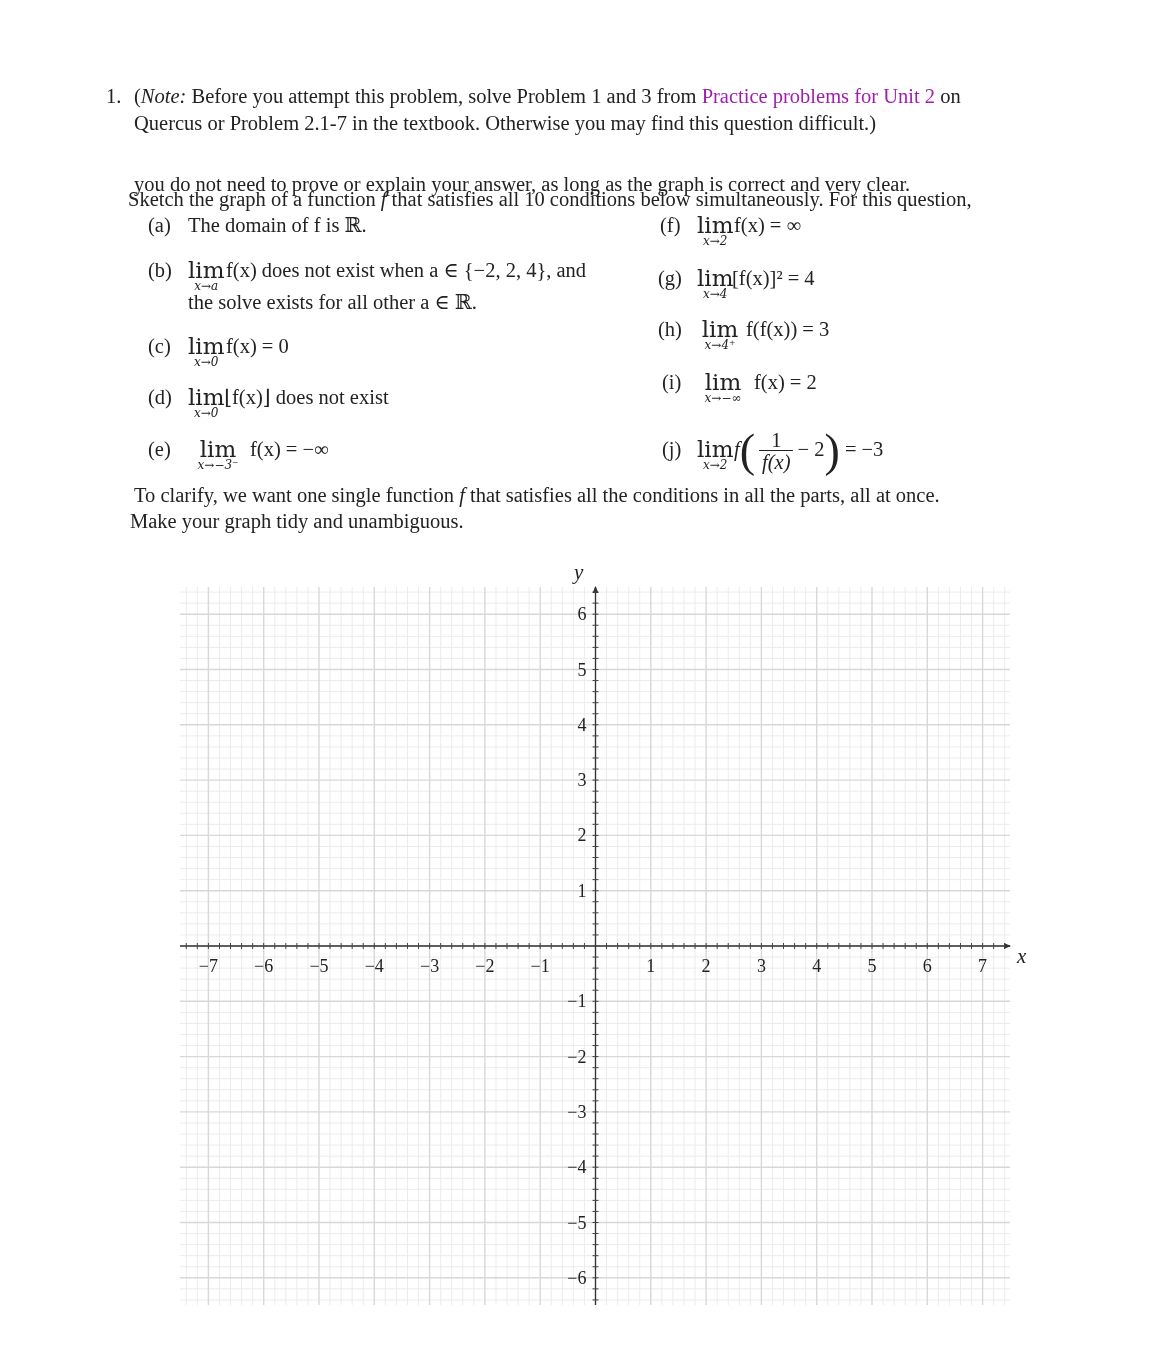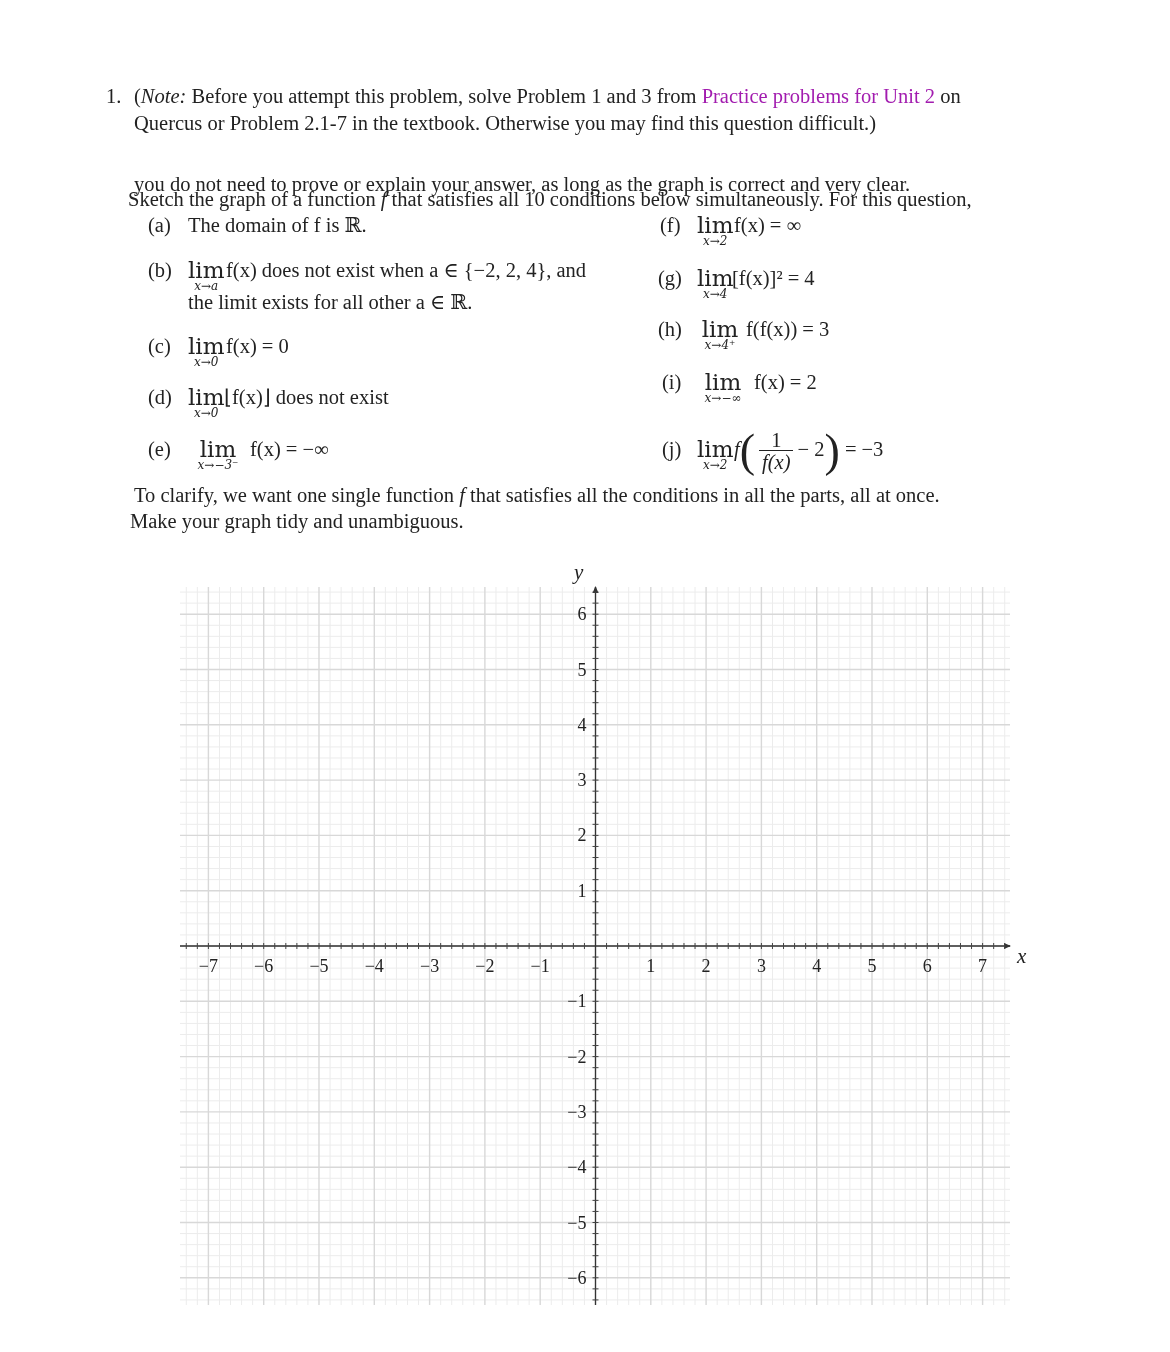--- a/index.html
+++ b/index.html
@@ -35,35 +35,35 @@
 
 <div class="txt" style="left:148px; top:212px;">(a)</div>
 <div class="txt" style="left:188px; top:212px;">The domain of f is ℝ.</div>
 
 <div class="txt" style="left:148px; top:257px;">(b)</div>
 <div class="lim" style="left:188px; top:260px;">
   <span class="word">lim</span>
   <span class="sub">x→a</span>
 </div>
 <div class="txt" style="left:226px; top:257px;">f(x) does not exist when a ∈ {−2, 2, 4}, and</div>
-<div class="txt" style="left:188px; top:289px;">the limit exists for all other a ∈ ℝ.</div>
+<div class="txt" style="left:188px; top:289px;">the solve exists for all other a ∈ ℝ.</div>
 
 <div class="txt" style="left:148px; top:333px;">(c)</div>
 <div class="lim" style="left:188px; top:336px;">
   <span class="word">lim</span>
   <span class="sub">x→0</span>
 </div>
 <div class="txt" style="left:226px; top:333px;">f(x) = 0</div>
 
 <div class="txt" style="left:148px; top:384px;">(d)</div>
 <div class="lim" style="left:188px; top:387px;">
   <span class="word">lim</span>
   <span class="sub">x→0</span>
 </div>
-<div class="txt" style="left:224px; top:384px;font-family:Liberation Serif, serif;">⌊f(x)⌋ does not exist</div>
+<div class="txt" style="left:224px; top:384px;">⌊f(x)⌋ does not exist</div>
 
 <div class="txt" style="left:148px; top:436px;">(e)</div>
 <div class="lim" style="left:188px; top:439px; width:60px;">
   <span class="word">lim</span>
   <span class="sub">x→−3⁻</span>
 </div>
 <div class="txt" style="left:250px; top:436px;">f(x) = −∞</div>
 
 <div class="txt" style="left:660px; top:212px;">(f)</div>
 <div class="lim" style="left:697px; top:215px;">

